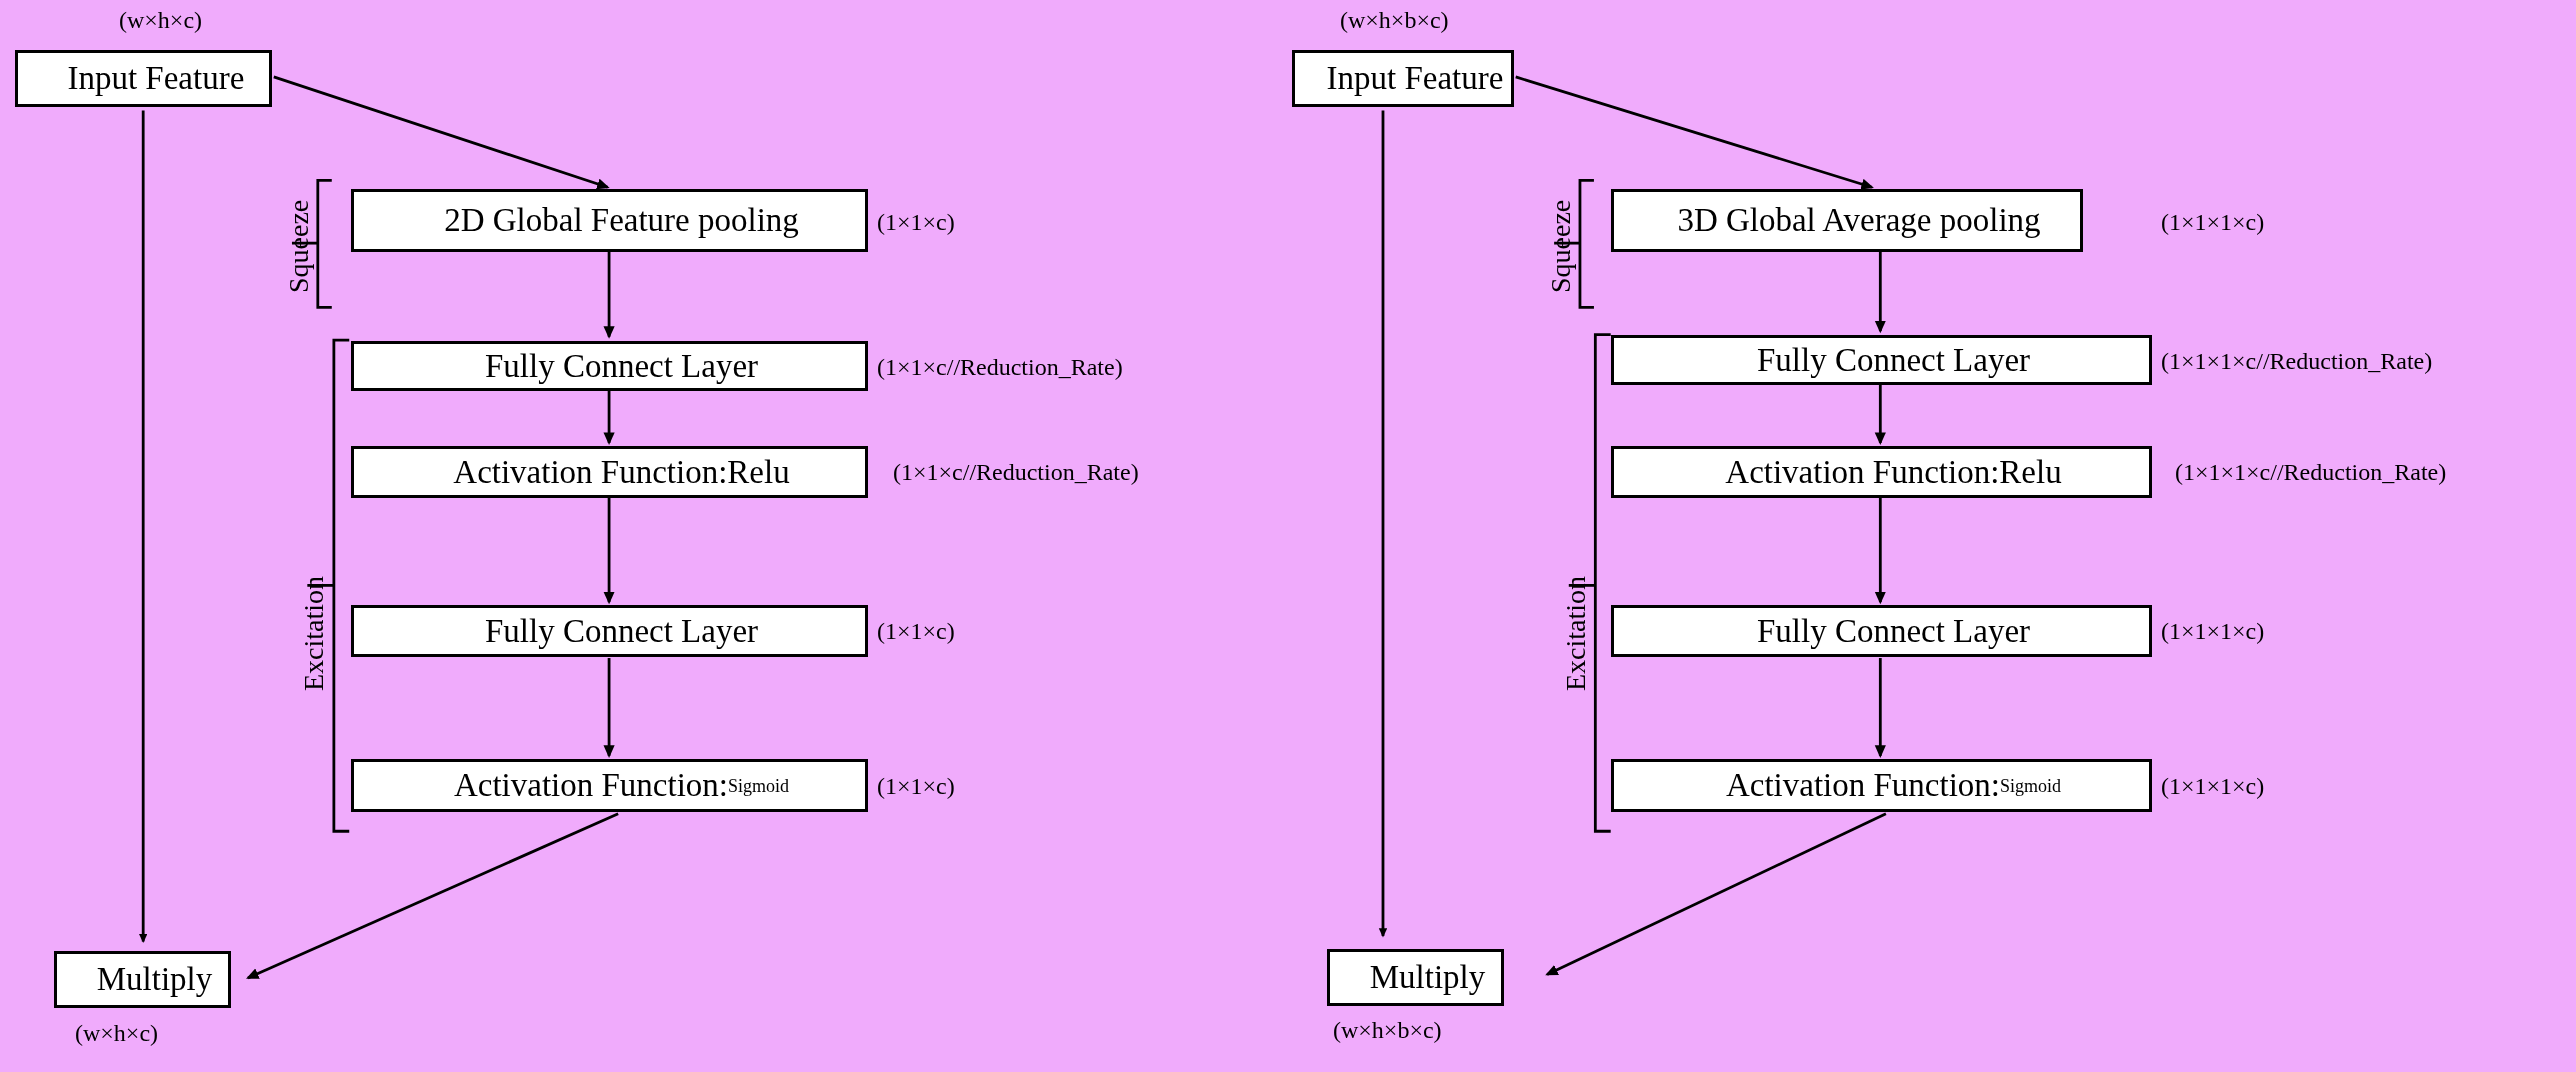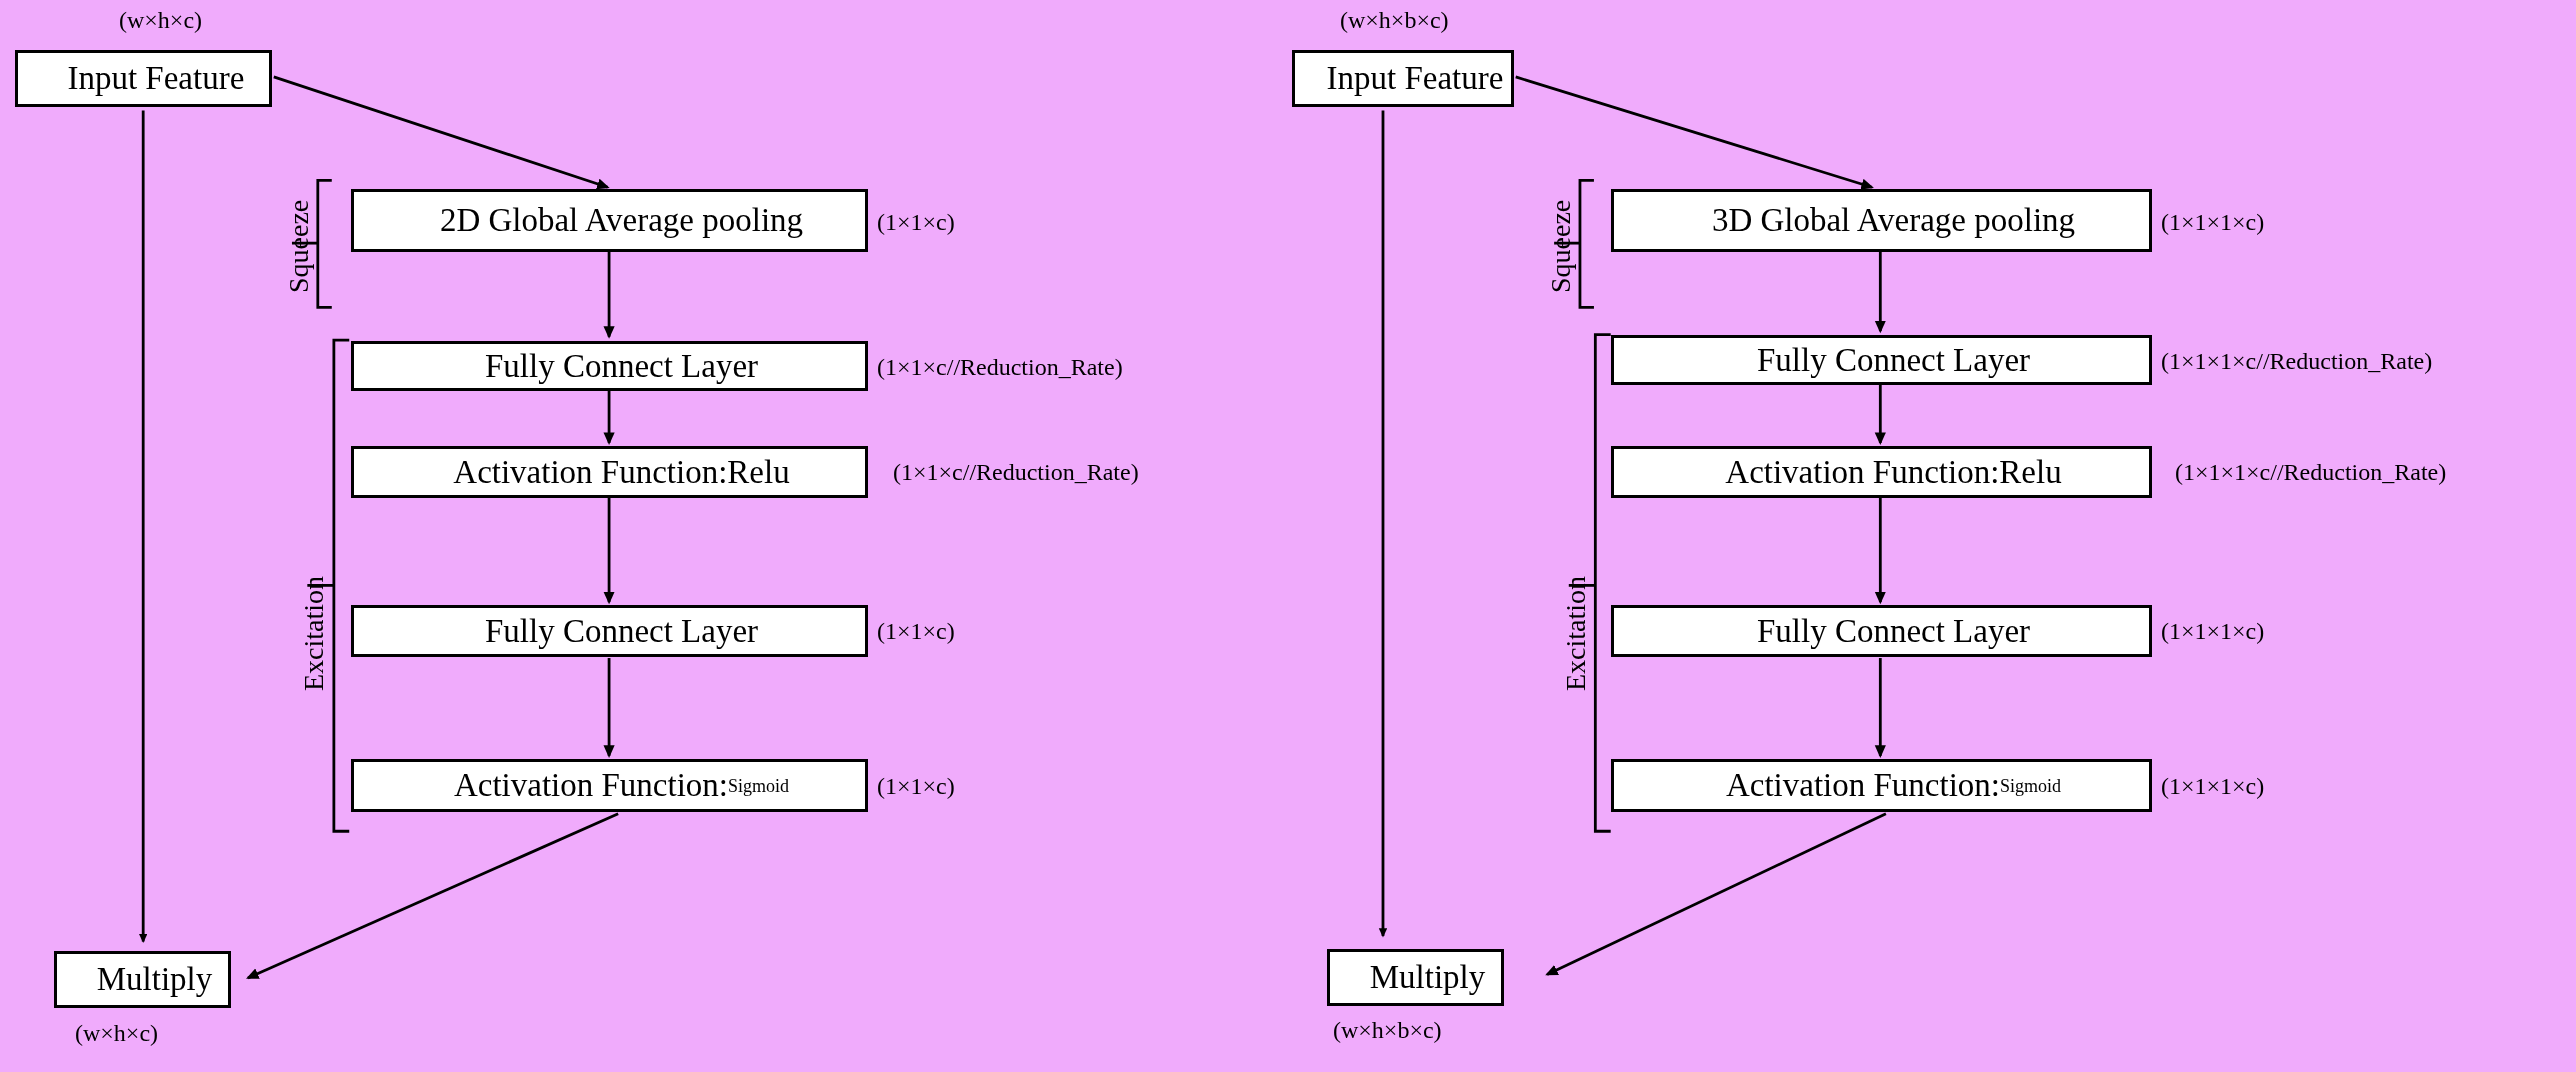--- a/index.html
+++ b/index.html
@@ -155,21 +155,21 @@
 
   <div class="shape-label" style="left:119px; top:8.4px;">(w×h×c)</div>
 
   <div class="node" style="left:15.4px; top:50px; width:257px; height:57px;">
     <span class="txt">Input Feature</span>
   </div>
 
   <div class="bracket-label" style="left:285px; top:293px;">Squeeze</div>
 
   <div class="node" style="left:351px; top:189px; width:517px; height:63px;">
-    <span class="txt">2D Global Average pooling</span>
+    <span class="txt">2D Global Feature pooling</span>
   </div>
   <div class="shape-label" style="left:877px; top:210px;">(1×1×c)</div>
 
   <div class="bracket-label" style="left:300px; top:691px;">Excitation</div>
 
   <div class="node" style="left:351px; top:341px; width:517px; height:50px;">
     <span class="txt">Fully Connect Layer</span>
   </div>
   <div class="shape-label" style="left:877px; top:355px;">(1×1×c//Reduction_Rate)</div>
 
@@ -196,21 +196,21 @@
   <div class="shape-label" style="left:75px; top:1021px;">(w×h×c)</div>
 
   <div class="shape-label" style="left:1340px; top:8.4px;">(w×h×b×c)</div>
 
   <div class="node" style="left:1292px; top:50px; width:222px; height:57px;">
     <span class="txt">Input Feature</span>
   </div>
 
   <div class="bracket-label" style="left:1547px; top:293px;">Squeeze</div>
 
-  <div class="node" style="left:1611px; top:189px; width:541px; height:63px;">
+  <div class="node" style="left:1611px; top:189px; width:472px; height:63px;">
     <span class="txt">3D Global Average pooling</span>
   </div>
   <div class="shape-label" style="left:2161px; top:210px;">(1×1×1×c)</div>
 
   <div class="bracket-label" style="left:1562px; top:691px;">Excitation</div>
 
   <div class="node" style="left:1611px; top:335px; width:541px; height:50px;">
     <span class="txt">Fully Connect Layer</span>
   </div>
   <div class="shape-label" style="left:2161px; top:349px;">(1×1×1×c//Reduction_Rate)</div>

